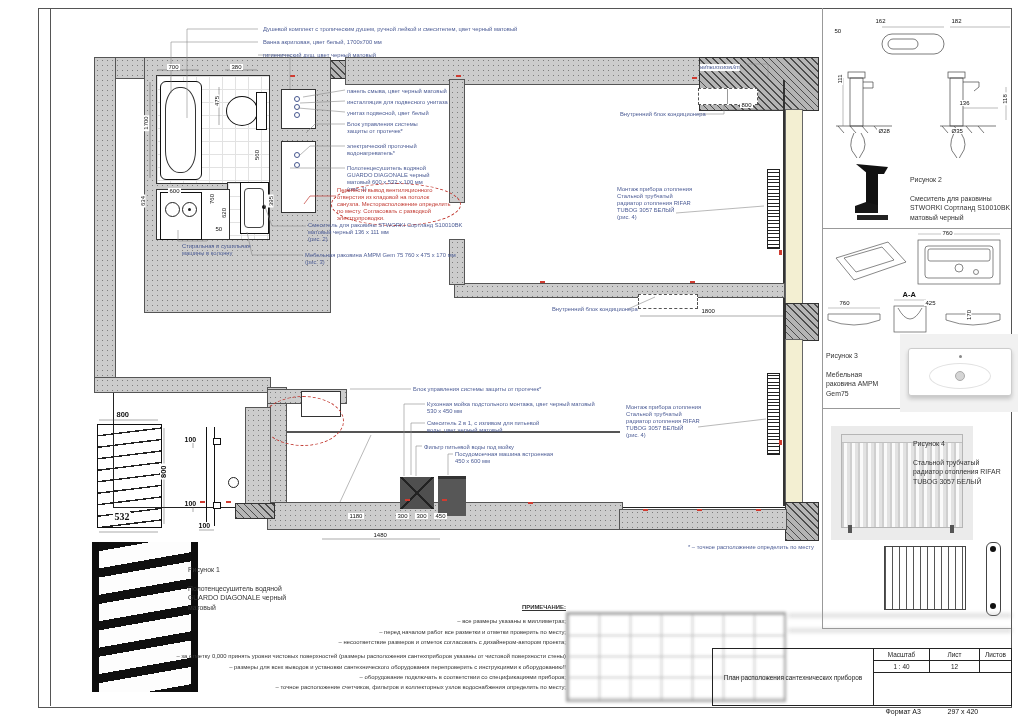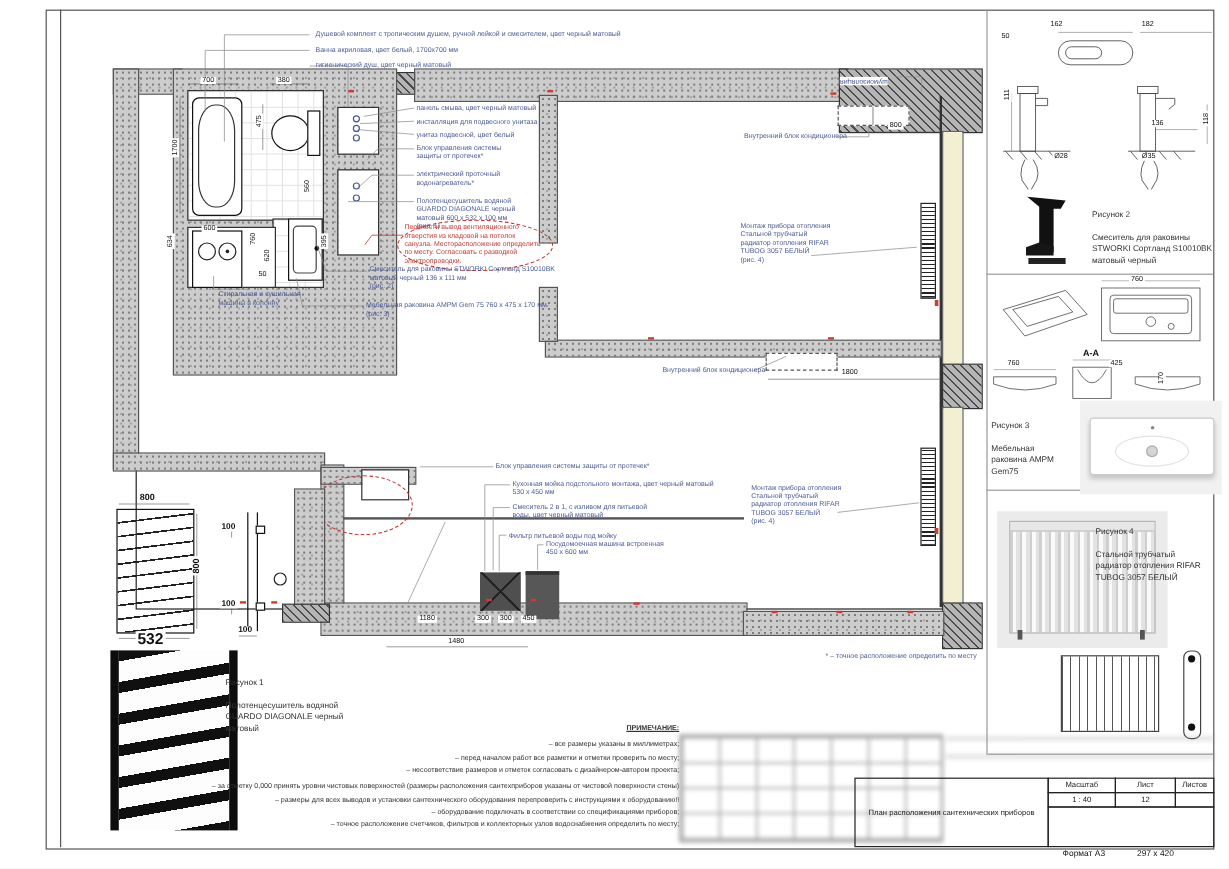--- a/index.html
+++ b/index.html
@@ -230,21 +230,21 @@
 
   <div class="abs" style="left:97px;top:424px;width:63px;height:102px;border:1.3px solid #111;background:repeating-linear-gradient(173deg,transparent 0 10px,#222 10px 11.4px);"></div>
   <div class="abs" style="left:206px;top:427px;width:7px;height:99px;border-left:1.2px solid #111;border-right:1.2px solid #111;"></div>
   <div class="abs" style="left:213px;top:438px;width:6px;height:5px;border:1px solid #111;background:#fff;"></div>
   <div class="abs" style="left:213px;top:502px;width:6px;height:5px;border:1px solid #111;background:#fff;"></div>
   <div class="speckle" style="left:246px;top:408px;width:24px;height:96px;"></div>
   <div class="hatchd" style="left:236px;top:504px;width:38px;height:14px;"></div>
   <div class="abs" style="left:228px;top:477px;width:9px;height:9px;border:1.2px solid #222;border-radius:50%;"></div>
   <div class="d" style="left:115px;top:411px;font-size:7.5px;font-weight:bold;">800</div>
   <div class="d r" style="left:156px;top:468px;font-size:7.5px;font-weight:bold;">800</div>
-  <div class="d" style="left:113px;top:526px;font-size:13px;font-weight:bold;">532</div>
+  <div class="d" style="left:113px;top:512px;font-size:10px;font-weight:bold;font-family:Liberation Serif, serif;">532</div>
   <div class="d" style="left:183px;top:436px;font-size:7px;font-weight:bold;">100</div>
   <div class="d" style="left:183px;top:500px;font-size:7px;font-weight:bold;">100</div>
   <div class="d" style="left:197px;top:522px;font-size:7px;font-weight:bold;">100</div>
   <div class="abs" style="left:92px;top:542px;width:92px;height:150px;border-left:7px solid #0d0d0d;border-right:7px solid #0d0d0d;background:repeating-linear-gradient(170deg,#101010 0 9px,#fdfdfd 9px 26px);"></div>
   <div class="cap" style="left:188px;top:556px;">
     <div>Рисунок 1</div>
     <div>Полотенцесушитель водяной
 GUARDO DIAGONALE черный
 матовый</div>
   </div>

